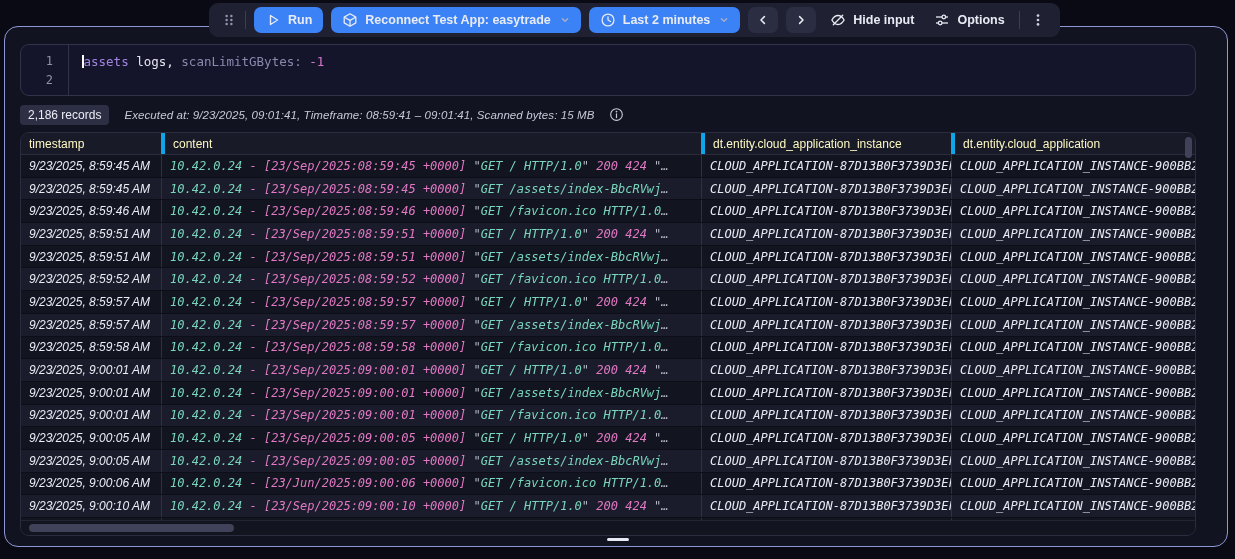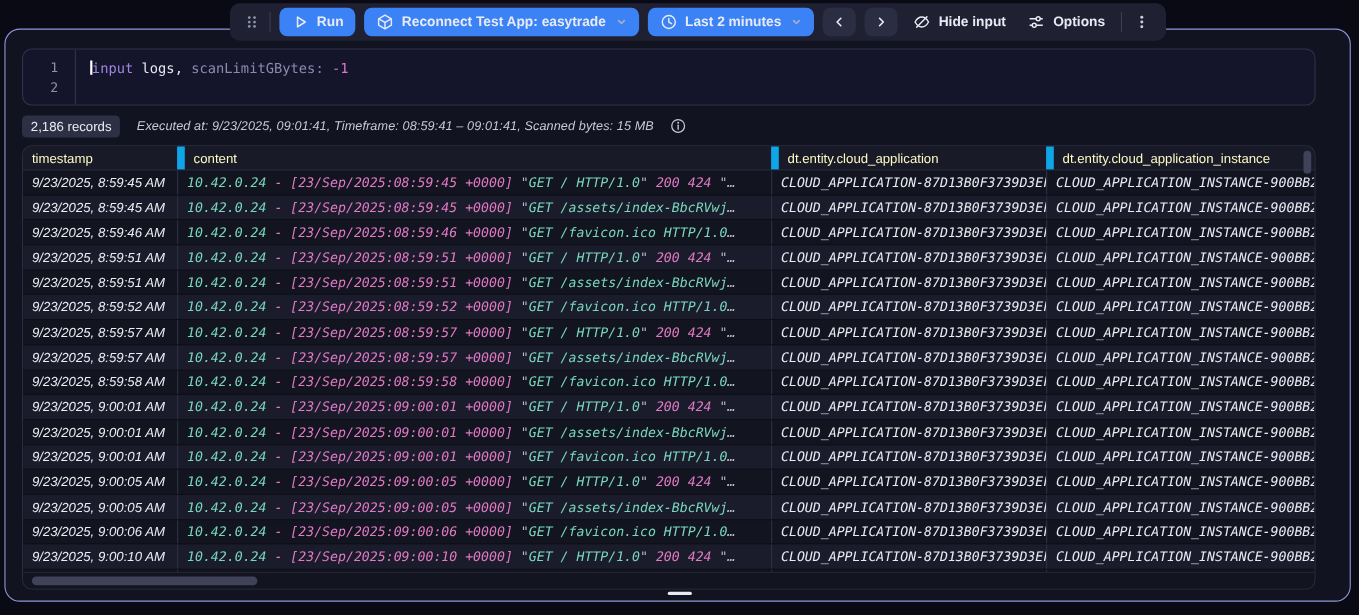--- a/index.html
+++ b/index.html
@@ -40,21 +40,21 @@
   .meta{font-size:11.5px;color:#c6c9d7;letter-spacing:0.1px;font-style:italic;}
   .info{width:15px;height:15px;display:block;cursor:pointer;}
 
   
   .table{position:absolute;left:20px;top:132px;width:1176px;height:404px;background:#12141f;
          border:1px solid #2b2d3f;border-radius:9px;box-sizing:border-box;overflow:hidden;}
   .thead{display:grid;grid-template-columns:140px 540px 250px 1fr;height:22px;background:#181a28;
          border-bottom:1px solid #2b2d3f;box-sizing:border-box;}
   .th{display:flex;align-items:center;padding:0 8px;font-size:12px;color:#fef9c3;overflow:hidden;
       white-space:nowrap;cursor:pointer;}
-  .th + .th{border-left:7px solid #0ea5e9;}
+  .th + .th{border-left:4px solid #0ea5e9;}
   .tbody{position:absolute;top:22px;left:0;right:0;height:366px;overflow:hidden;font-style:italic;}
   .trow{display:grid;grid-template-columns:140px 540px 250px 1fr;height:22.7px;box-sizing:border-box;
         border-bottom:1px solid #0d0e18;cursor:pointer;}
   .trow.odd{background:#12141f;} .trow.even{background:#1a1c2b;}
   .td{display:flex;align-items:center;padding:0 8px;overflow:hidden;white-space:pre;}
   .td + .td{border-left:1px solid #2e3043;}
   .td-ts{font-size:12px;color:#eceef6;}
   .mono{font-family:"DejaVu Sans Mono",monospace;font-size:12px;}
   .td-entity{color:#e9ebf4;}
   .c-teal{color:#79d6bd;} .c-pink{color:#e279c5;} .c-q{color:#b5b9c9;}
@@ -153,39 +153,39 @@
         <circle cx="8" cy="12.4" r="1.35" fill="#cdd0de"></circle>
       </svg>
     </div>
   </div>
 
   <div class="editor">
     <div class="gutter">
       <span>1</span>
       <span>2</span>
     </div>
-    <div class="code"><span class="cursor"></span><span class="tk-kw">input</span><span class="tk-plain"> logs,</span><span class="tk-param"> scanLimitGBytes:</span><span class="tk-val"> -1</span></div>
+    <div class="code"><span class="cursor"></span><span class="tk-kw">assets</span><span class="tk-plain"> logs,</span><span class="tk-param"> scanLimitGBytes:</span><span class="tk-val"> -1</span></div>
   </div>
 
   <div class="results">
     <span class="badge">2,186 records</span>
     <span class="meta">Executed at: 9/23/2025, 09:01:41, Timeframe: 08:59:41 – 09:01:41, Scanned bytes: 15 MB</span>
     <svg class="info" viewBox="0 0 16 16">
       <circle cx="8" cy="8" r="6.2" fill="none" stroke="#c6c9d7" stroke-width="1.2"></circle>
       <path d="M8 7.2 V11.3" stroke="#c6c9d7" stroke-width="1.3" stroke-linecap="round"></path>
       <circle cx="8" cy="4.9" r="0.95" fill="#c6c9d7"></circle>
     </svg>
   </div>
 
   <div class="table">
     <div class="thead">
       <div class="th">timestamp</div>
       <div class="th">content</div>
+      <div class="th">dt.entity.cloud_application_instance</div>
       <div class="th">dt.entity.cloud_application</div>
-      <div class="th">dt.entity.cloud_application_instance</div>
     </div>
     <div class="tbody">
   <div class="trow odd">
     <div class="td td-ts">9/23/2025, 8:59:45 AM</div>
     <div class="td mono"><span class="c-teal">10.42.0.24</span><span class="c-pink"> - </span><span class="c-pink">[23/Sep/2025:08:59:45 +0000]</span><span class="c-q"> "</span><span class="c-teal">GET / HTTP/1.0</span><span class="c-q">" </span><span class="c-pink">200 424</span><span class="c-q"> "…</span></div>
     <div class="td mono td-entity">CLOUD_APPLICATION-87D13B0F3739D3EF</div>
     <div class="td mono td-entity">CLOUD_APPLICATION_INSTANCE-900BB2</div>
   </div>
 
   <div class="trow even">
@@ -274,21 +274,21 @@
 
   <div class="trow even">
     <div class="td td-ts">9/23/2025, 9:00:05 AM</div>
     <div class="td mono"><span class="c-teal">10.42.0.24</span><span class="c-pink"> - </span><span class="c-pink">[23/Sep/2025:09:00:05 +0000]</span><span class="c-q"> "</span><span class="c-teal">GET /assets/index-BbcRVwj</span><span class="c-q">…</span></div>
     <div class="td mono td-entity">CLOUD_APPLICATION-87D13B0F3739D3EF</div>
     <div class="td mono td-entity">CLOUD_APPLICATION_INSTANCE-900BB2</div>
   </div>
 
   <div class="trow odd">
     <div class="td td-ts">9/23/2025, 9:00:06 AM</div>
-    <div class="td mono"><span class="c-teal">10.42.0.24</span><span class="c-pink"> - </span><span class="c-pink">[23/Sep/2025:09:00:06 +0000]</span><span class="c-q"> "</span><span class="c-teal">GET /favicon.ico HTTP/1.0</span><span class="c-q">…</span></div>
+    <div class="td mono"><span class="c-teal">10.42.0.24</span><span class="c-pink"> - </span><span class="c-pink">[23/Jun/2025:09:00:06 +0000]</span><span class="c-q"> "</span><span class="c-teal">GET /favicon.ico HTTP/1.0</span><span class="c-q">…</span></div>
     <div class="td mono td-entity">CLOUD_APPLICATION-87D13B0F3739D3EF</div>
     <div class="td mono td-entity">CLOUD_APPLICATION_INSTANCE-900BB2</div>
   </div>
 
   <div class="trow even">
     <div class="td td-ts">9/23/2025, 9:00:10 AM</div>
     <div class="td mono"><span class="c-teal">10.42.0.24</span><span class="c-pink"> - </span><span class="c-pink">[23/Sep/2025:09:00:10 +0000]</span><span class="c-q"> "</span><span class="c-teal">GET / HTTP/1.0</span><span class="c-q">" </span><span class="c-pink">200 424</span><span class="c-q"> "…</span></div>
     <div class="td mono td-entity">CLOUD_APPLICATION-87D13B0F3739D3EF</div>
     <div class="td mono td-entity">CLOUD_APPLICATION_INSTANCE-900BB2</div>
   </div>

